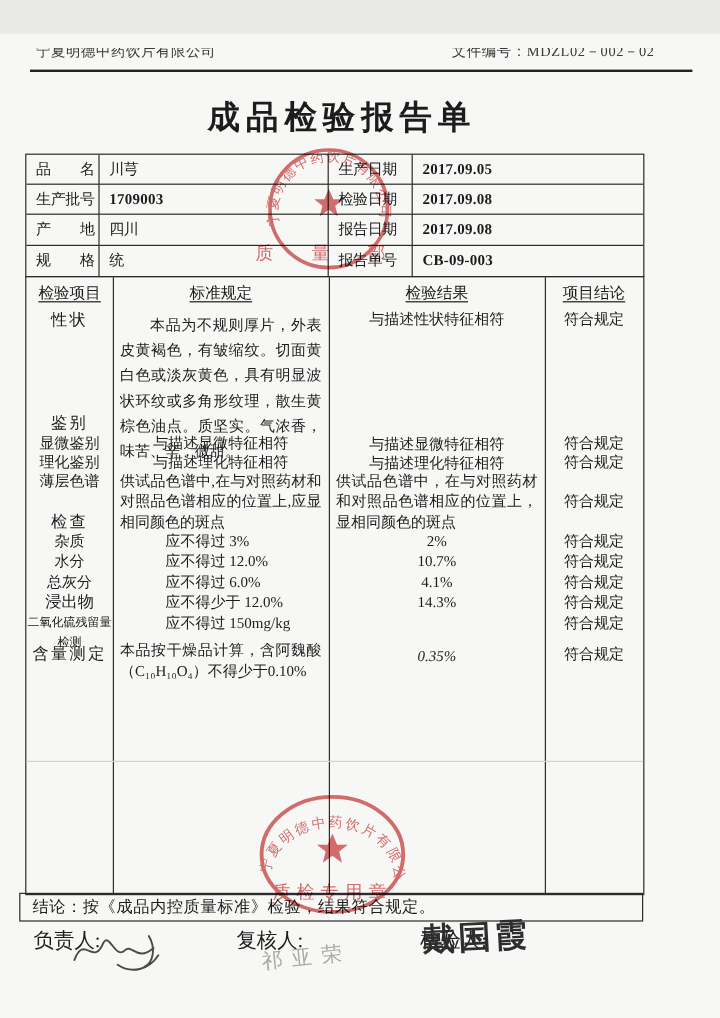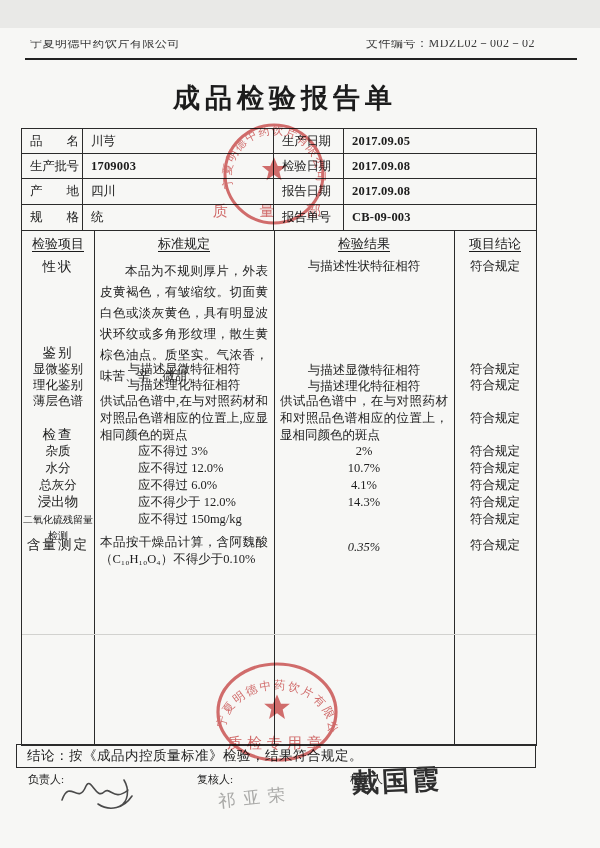--- a/index.html
+++ b/index.html
@@ -32,38 +32,38 @@
   .c3{left:258px;width:168px;}
   .c4{left:432px;width:82px;text-align:center;}
   .big{font-size:13.5px;letter-spacing:2px;}
   .small{font-size:10px;letter-spacing:0;}
   .para{line-height:21px;text-align:justify;}
   .ind{text-indent:2em;}
   .para2{line-height:17px;text-align:justify;}
   .lead{padding-left:38px;}
   
   .concl{border:1.6px solid #2b2b2b;font-size:13.5px;line-height:22px;padding-left:10px;letter-spacing:.5px;}
-  .sig-label{font-size:11px;}
+  .sig-label{font-size:17px;}
   .sig-review{font-size:17px;color:#a9a9a7;letter-spacing:8px;transform:rotate(-6deg);}
   .sig-inspect{font-size:27px;color:#2e2e2e;font-weight:bold;letter-spacing:3px;transform:rotate(-3deg);}
   
   .stamp{mix-blend-mode:multiply;opacity:.82;}
   .stamp text{fill:#cf4f4f;}
   .stamp .ring{fill:none;stroke:#cf4f4f;}
   .stamp .star{fill:#cf4f4f;}
 </style>
 </head>
 <body>
 
 <div class="page">
 
   <div class="abs hdr-clip" style="left:30px;top:12px;width:220px;">
     <span>宁夏明德中药饮片有限公司</span>
   </div>
-  <div class="abs hdr-clip" style="right:44px;top:12px;width:190px;text-align:left;">
+  <div class="abs hdr-clip" style="right:44px;top:12px;width:190px;text-align:center;">
     <span>文件编号：MDZL02－002－02</span>
   </div>
   <div class="abs rule" style="left:25px;top:30px;width:552px;"></div>
 
   <div class="abs title" style="left:40px;top:52px;width:490px;">成品检验报告单</div>
 
   <div class="abs info" style="left:21px;top:100px;width:514px;">
     <div class="cell">品　　名</div>
     <div class="cell">川芎</div>
     <div class="cell">生产日期</div>

